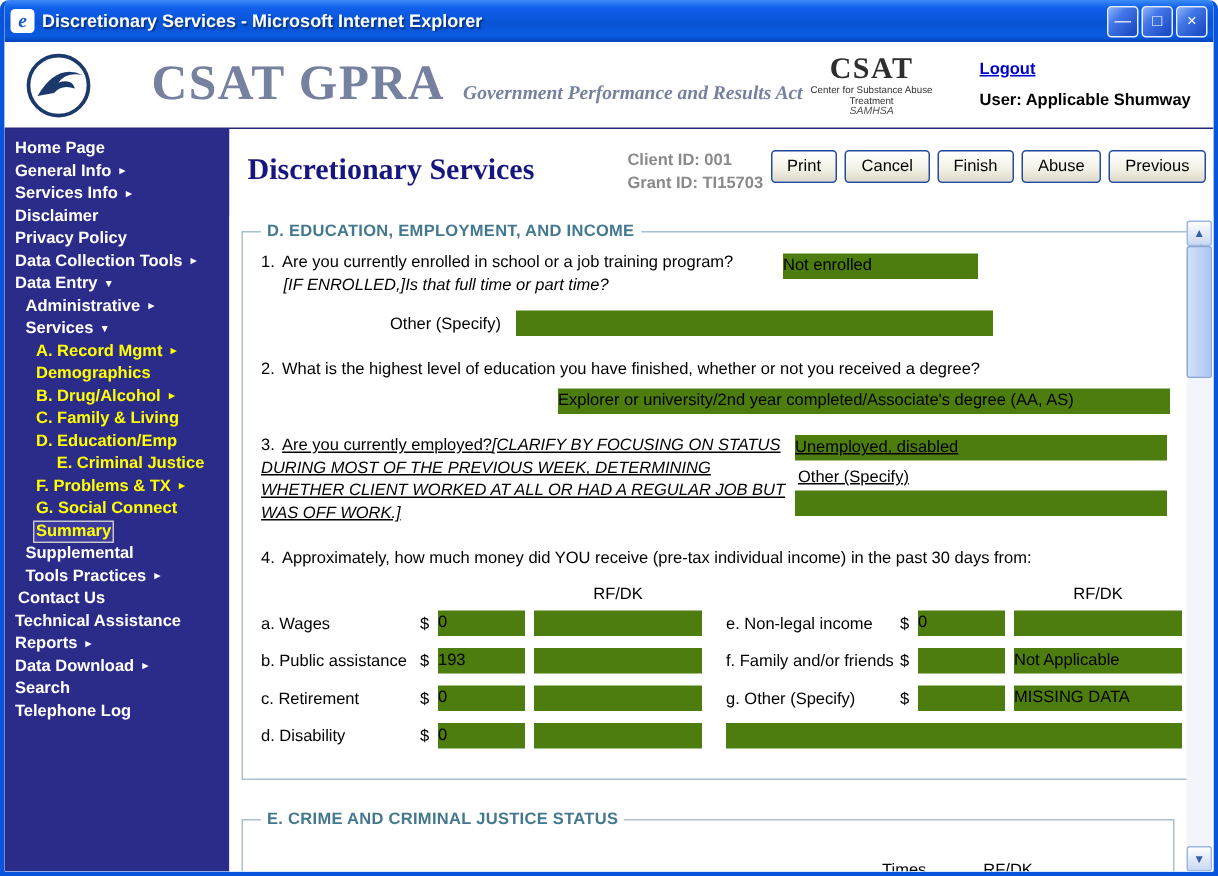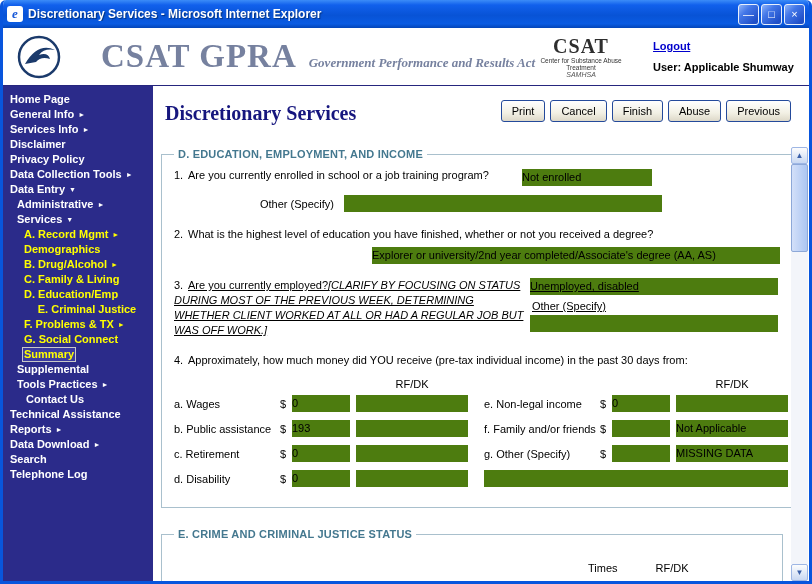--- a/index.html
+++ b/index.html
@@ -166,49 +166,54 @@
         <div class="sb-item yl" style="padding-left: 20px;"><span class="lbl">Demographics</span></div>
         <div class="sb-item yl" style="padding-left: 20px;"><span class="lbl">B. Drug/Alcohol</span><span class="arr">►</span></div>
         <div class="sb-item yl" style="padding-left: 20px;"><span class="lbl">C. Family &amp; Living</span></div>
         <div class="sb-item yl" style="padding-left: 20px;"><span class="lbl">D. Education/Emp</span></div>
         <div class="sb-item yl" style="padding-left: 20px; text-align: center;"><span class="lbl">E. Criminal Justice</span></div>
         <div class="sb-item yl" style="padding-left: 20px;"><span class="lbl">F. Problems &amp; TX</span><span class="arr">►</span></div>
         <div class="sb-item yl" style="padding-left: 20px;"><span class="lbl">G. Social Connect</span></div>
         <div class="sb-item yl" style="padding-left: 20px;"><span class="lbl sel">Summary</span></div>
         <div class="sb-item" style="padding-left: 13px;"><span class="lbl">Supplemental</span></div>
         <div class="sb-item" style="padding-left: 13px;"><span class="lbl">Tools Practices</span><span class="arr">►</span></div>
-        <div class="sb-item" style="padding-left: 22px;"><span class="lbl">Contact Us</span></div>
+        <div class="sb-item" style="padding-left: 8px;"><span class="lbl">Contact Us</span></div>
         <div class="sb-item" style="padding-left: 6px;"><span class="lbl">Technical Assistance</span></div>
         <div class="sb-item" style="padding-left: 6px;"><span class="lbl">Reports</span><span class="arr">►</span></div>
         <div class="sb-item" style="padding-left: 6px;"><span class="lbl">Data Download</span><span class="arr">►</span></div>
         <div class="sb-item" style="padding-left: 6px;"><span class="lbl">Search</span></div>
         <div class="sb-item" style="padding-left: 6px;"><span class="lbl">Telephone Log</span></div>
       </nav>
 
     <div class="main">
       <div class="toolbar">
         <div class="pagetitle">Discretionary Services</div>
+        <div class="ids">
+          <div>Client ID: 001</div>
+          <div>Grant ID: TI15703</div>
+        </div>
         <div class="btns">
             <button class="xpbtn">Print</button>
             <button class="xpbtn">Cancel</button>
             <button class="xpbtn">Finish</button>
             <button class="xpbtn">Abuse</button>
             <button class="xpbtn">Previous</button>
           </div>
       </div>
 
       <div class="content">
 
         <fieldset class="sec">
           <legend>D. EDUCATION, EMPLOYMENT, AND INCOME</legend>
 
           <div class="q">
             <div class="q1row">
               <div class="qt1">
                 <span class="qnum">1.</span><span>Are you currently enrolled in school or a job training program?</span>
+                <span class="clar">[IF ENROLLED,]Is that full time or part time?</span>
               </div>
               <div class="field ans130">Not enrolled</div>
             </div>
             <div class="otherrow">
               <span class="olbl">Other (Specify)</span>
               <div class="field"></div>
             </div>
           </div>
 
           <div class="q q2">

